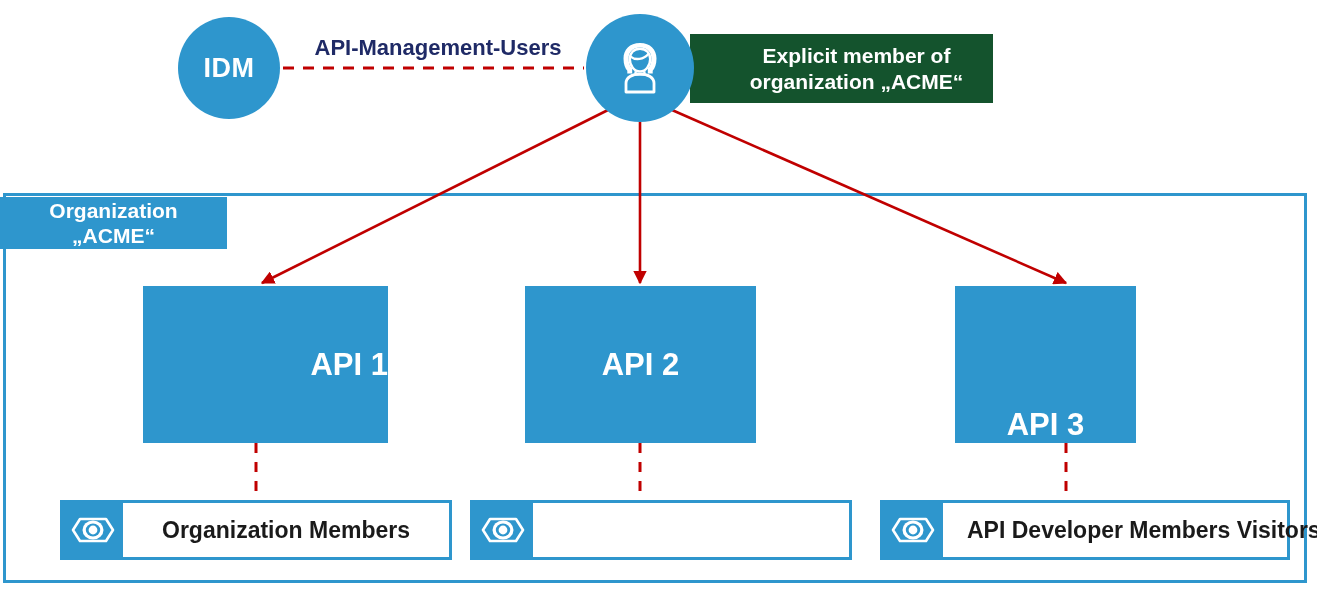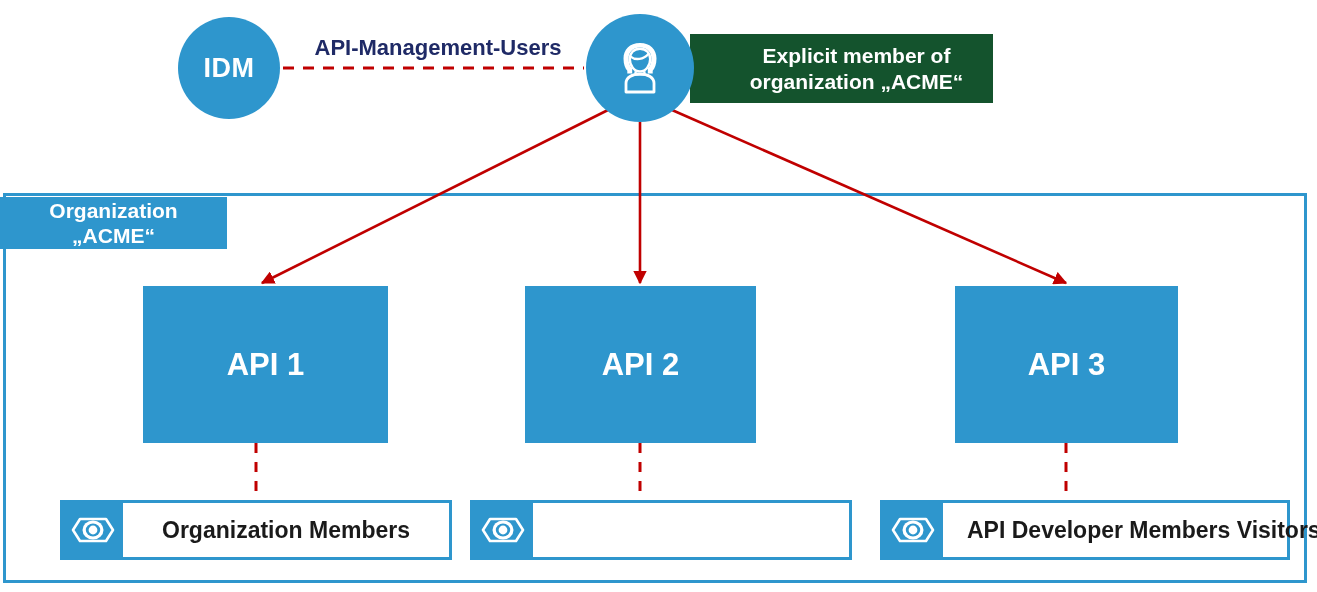--- a/index.html
+++ b/index.html
@@ -65,23 +65,23 @@
     display:flex;flex-direction:column;align-items:center;justify-content:center;
   }
 
   
   .api-box{
     position:absolute;top:286px;height:157px;
     background:#2E96CD;
     display:flex;align-items:center;justify-content:center;
     color:#ffffff;font-weight:bold;font-size:31px;
   }
-  #api-box-0{left:143px;width:245px;}
+  #api-box-0{left:143px;width:245px;justify-content:flex-end;}
   #api-box-1{left:525px;width:231px;}
-  #api-box-2{left:955px;width:223px;}
+  #api-box-2{left:955px;width:181px;align-items:flex-end;}
 
   
   .role-chip{
     position:absolute;top:500px;height:60px;
     border:3px solid #2E96CD;
     box-sizing:border-box;
     background:#ffffff;
     display:flex;align-items:stretch;
   }
   #role-chip-0{left:60px;width:392px;}

